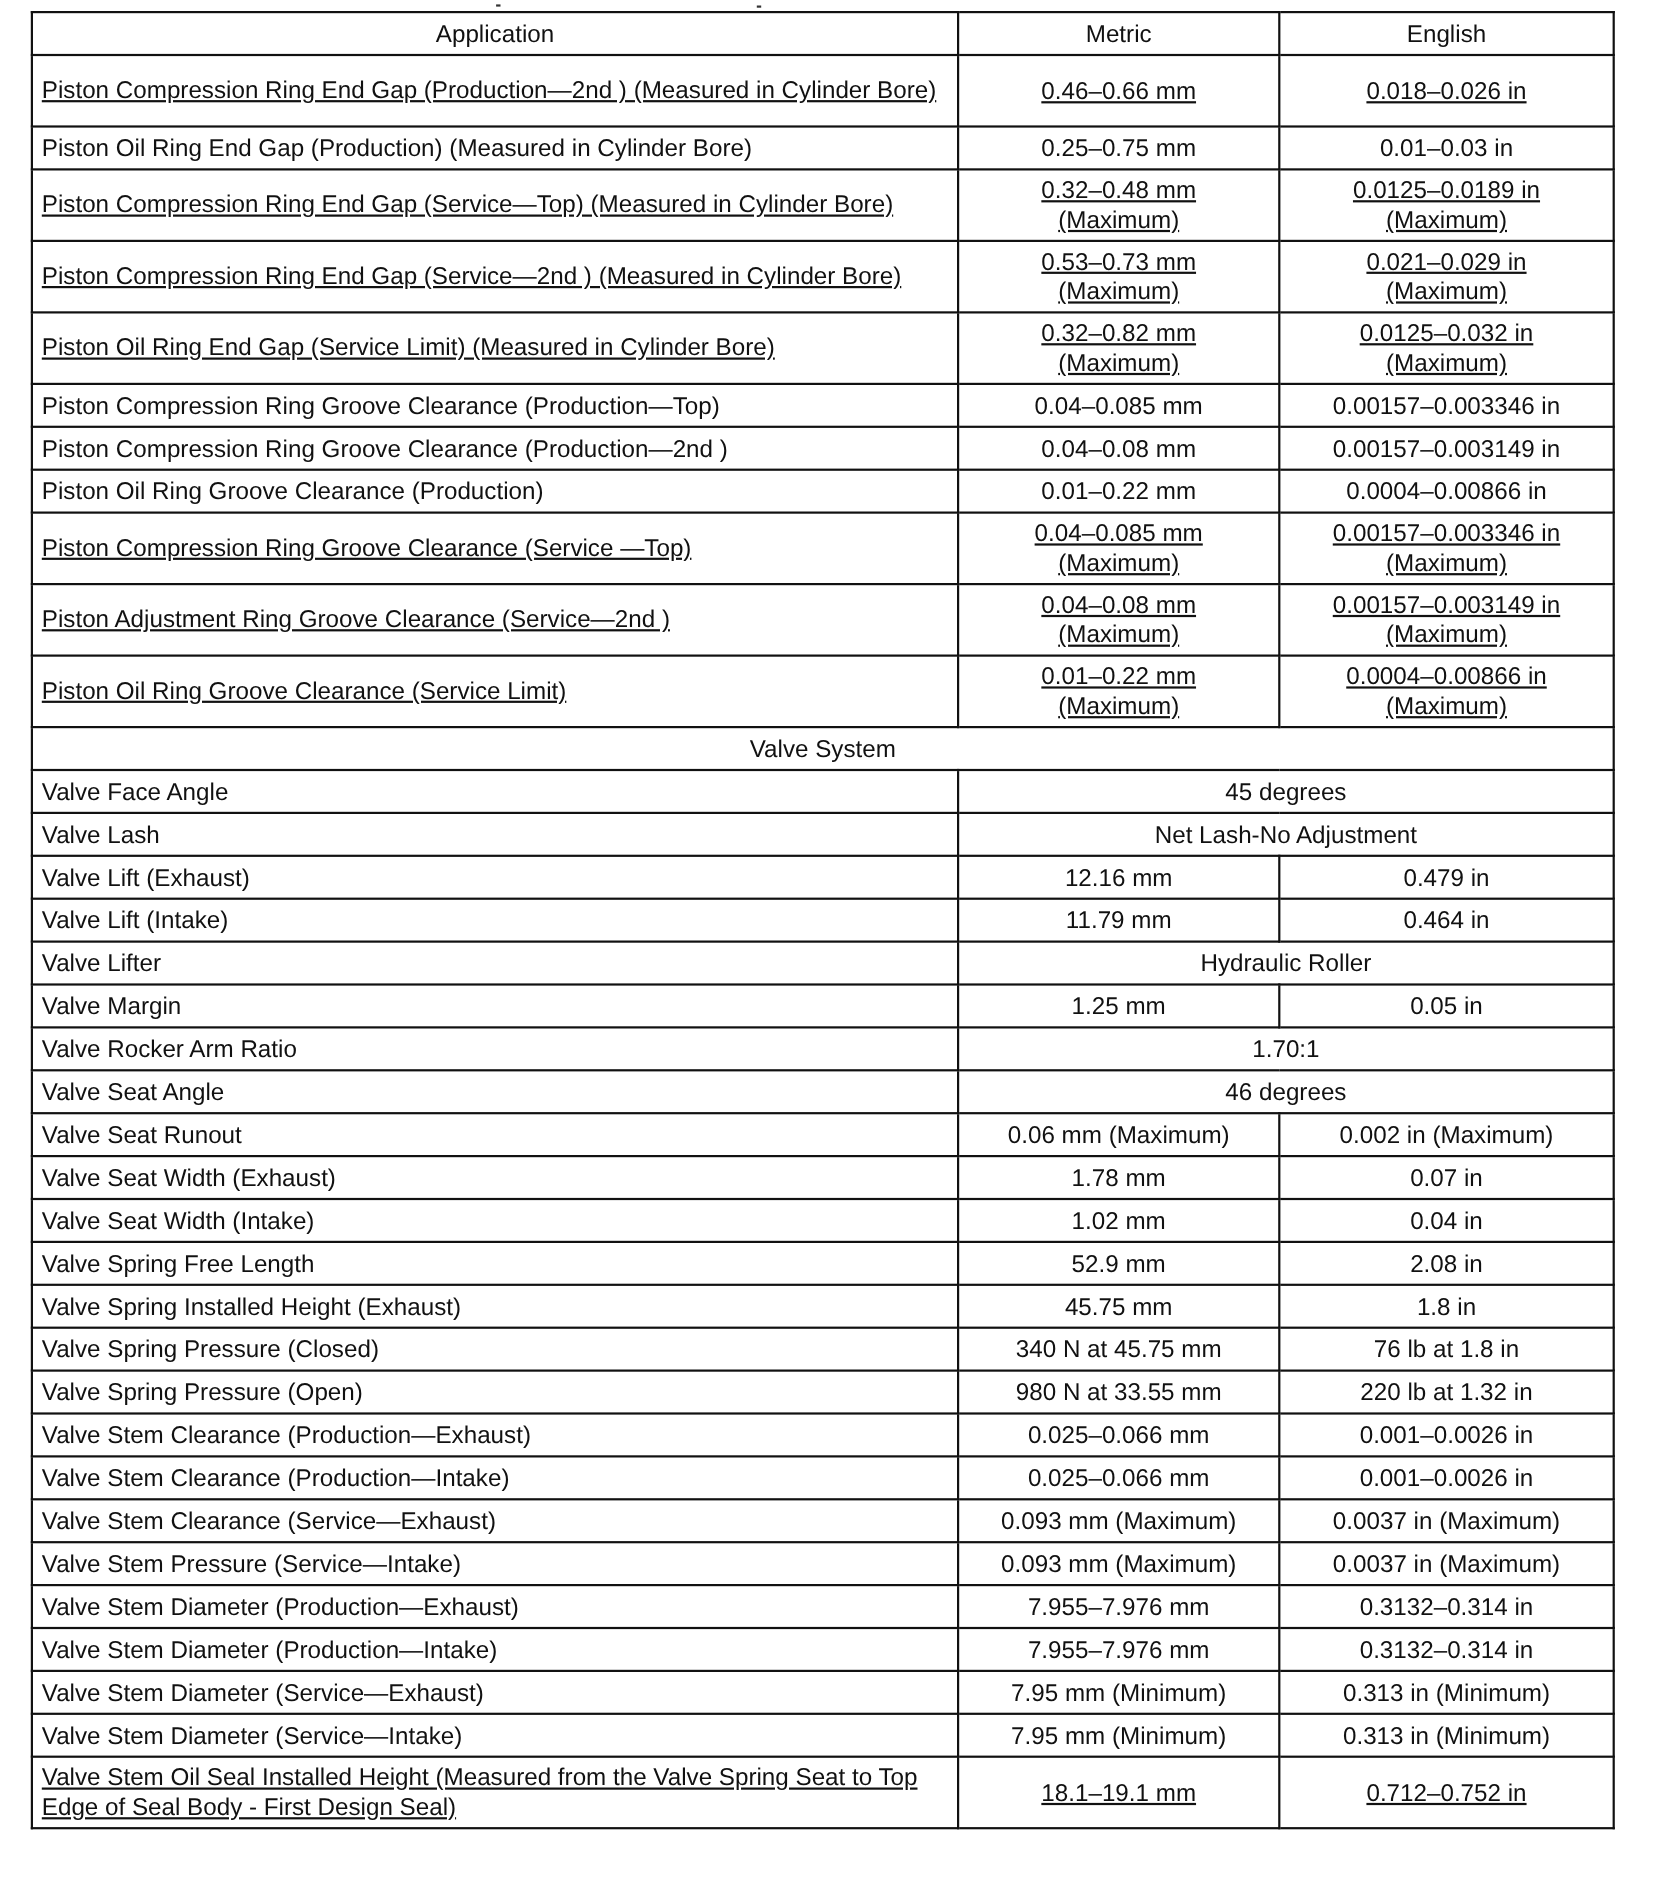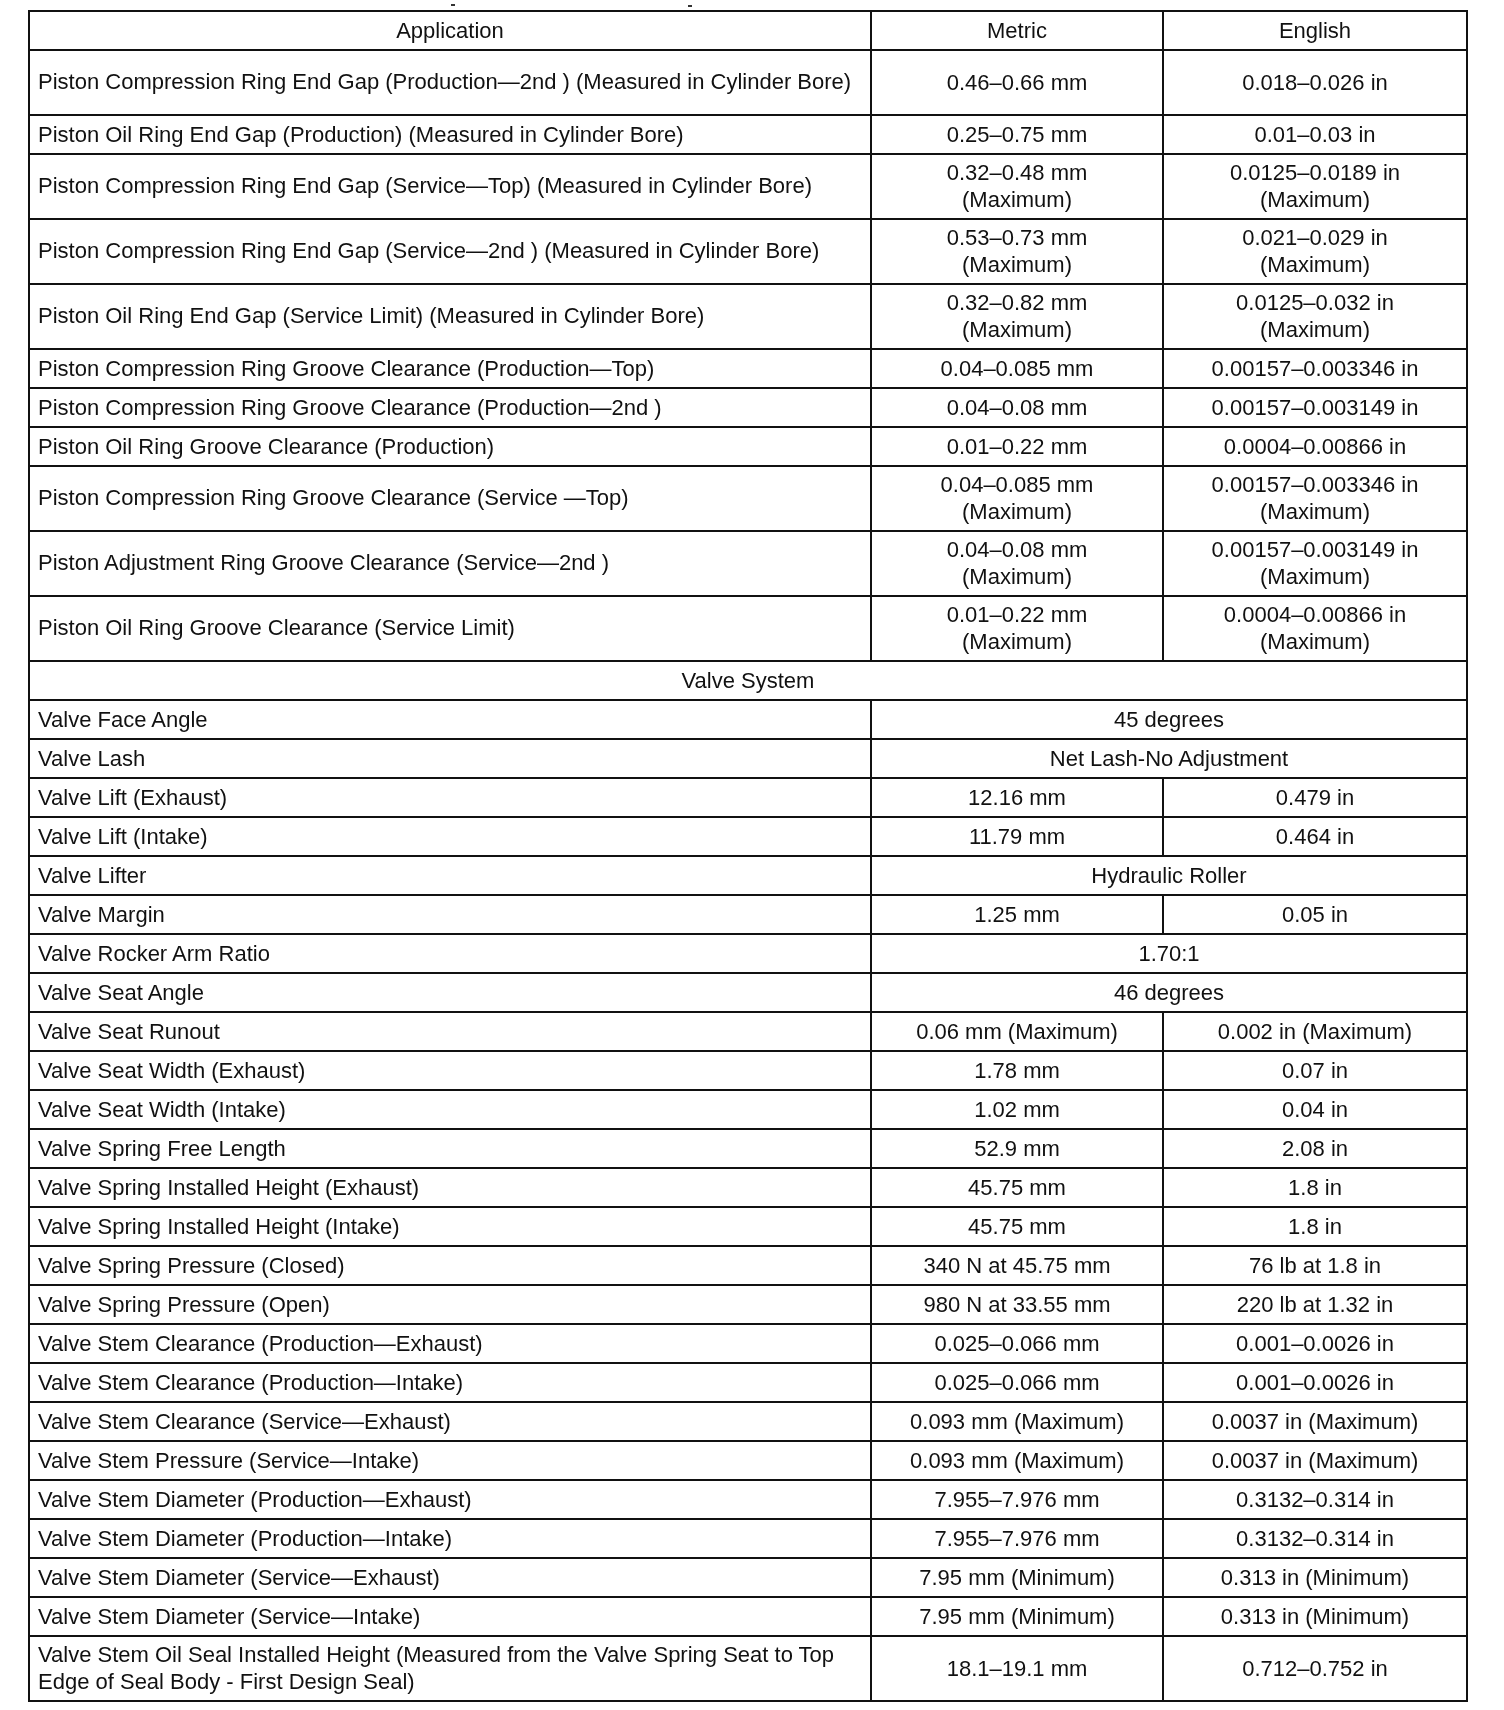--- a/index.html
+++ b/index.html
@@ -10,21 +10,21 @@
   table.spec col.c1 { width: 842px; }
   table.spec col.c2 { width: 292px; }
   table.spec col.c3 { width: 304px; }
   table.spec th, table.spec td { border: 2px solid #111111; font-size: 22px;
                line-height: 27px; padding: 3px 8px 4px 8px; vertical-align: middle; }
   table.spec th { font-weight: normal; text-align: center; height: 30px; }
   td.app { padding-left: 41px; text-align: left; }
   td.val { text-align: center; }
   td.section { padding-left: 18px; text-align: center; height: 30px; margin-top: 39px; }
   tr.single td { height: 30px; }
-  tr.double td { height: 56px; }
+  tr.double td { height: 56px; text-decoration: underline; }
   tbody tr.double td.app { padding-top: 2px; padding-bottom: 4px; }
   .stray { position: absolute; height: 2px; width: 4px; background: #333; }
 </style>
 </head>
 <body>
 
 <div class="stray" style="left:451px;top:4px;"></div>
 <div class="stray" style="left:688px;top:5px;"></div>
 
 <table class="spec">
@@ -155,25 +155,20 @@
         <td class="app">Valve Spring Free Length</td>
         <td class="val"><span>52.9 mm</span></td>
         <td class="val"><span>2.08 in</span></td>
       </tr>
       <tr class="single">
         <td class="app">Valve Spring Installed Height (Exhaust)</td>
         <td class="val"><span>45.75 mm</span></td>
         <td class="val"><span>1.8 in</span></td>
       </tr>
       <tr class="single">
-        <td class="app">Valve Spring Installed Height (Intake)</td>
-        <td class="val"><span>45.75 mm</span></td>
-        <td class="val"><span>1.8 in</span></td>
-      </tr>
-      <tr class="single">
         <td class="app">Valve Spring Pressure (Closed)</td>
         <td class="val"><span>340 N at 45.75 mm</span></td>
         <td class="val"><span>76 lb at 1.8 in</span></td>
       </tr>
       <tr class="single">
         <td class="app">Valve Spring Pressure (Open)</td>
         <td class="val"><span>980 N at 33.55 mm</span></td>
         <td class="val"><span>220 lb at 1.32 in</span></td>
       </tr>
       <tr class="single">

